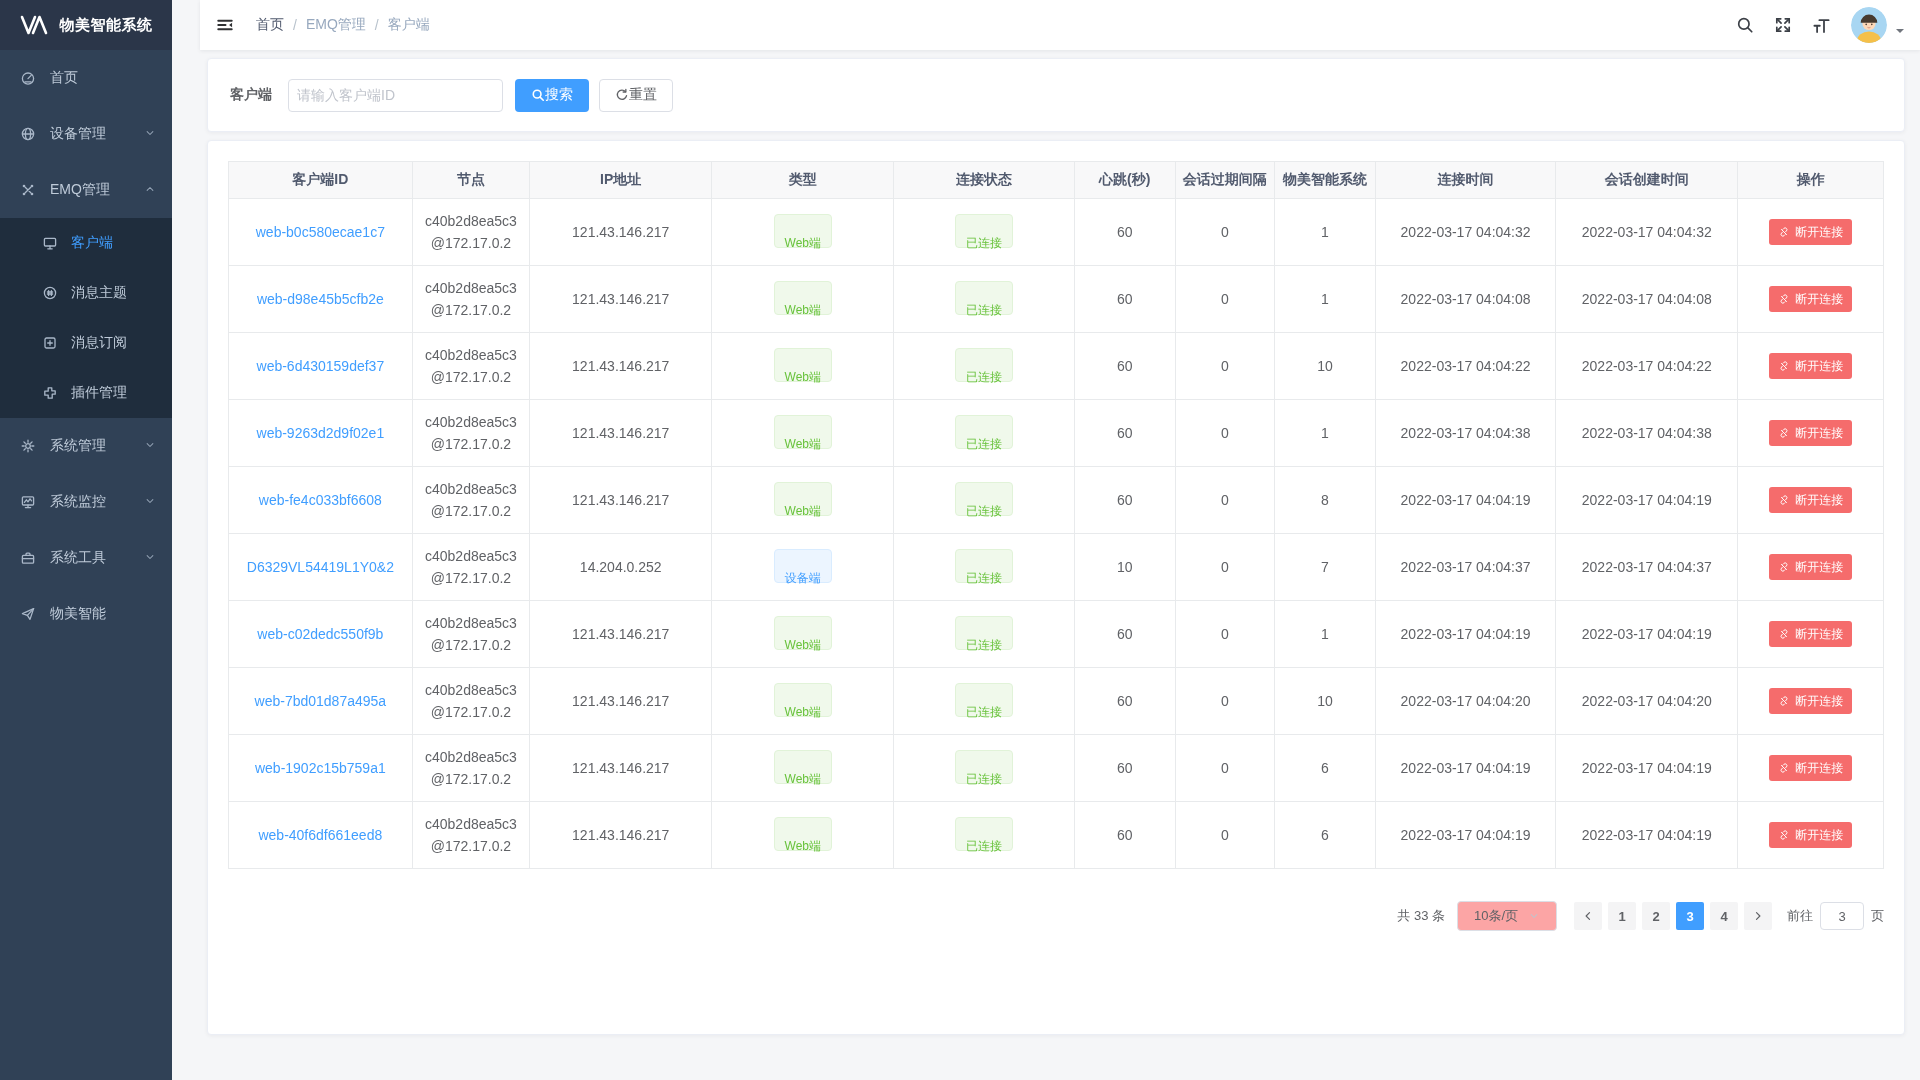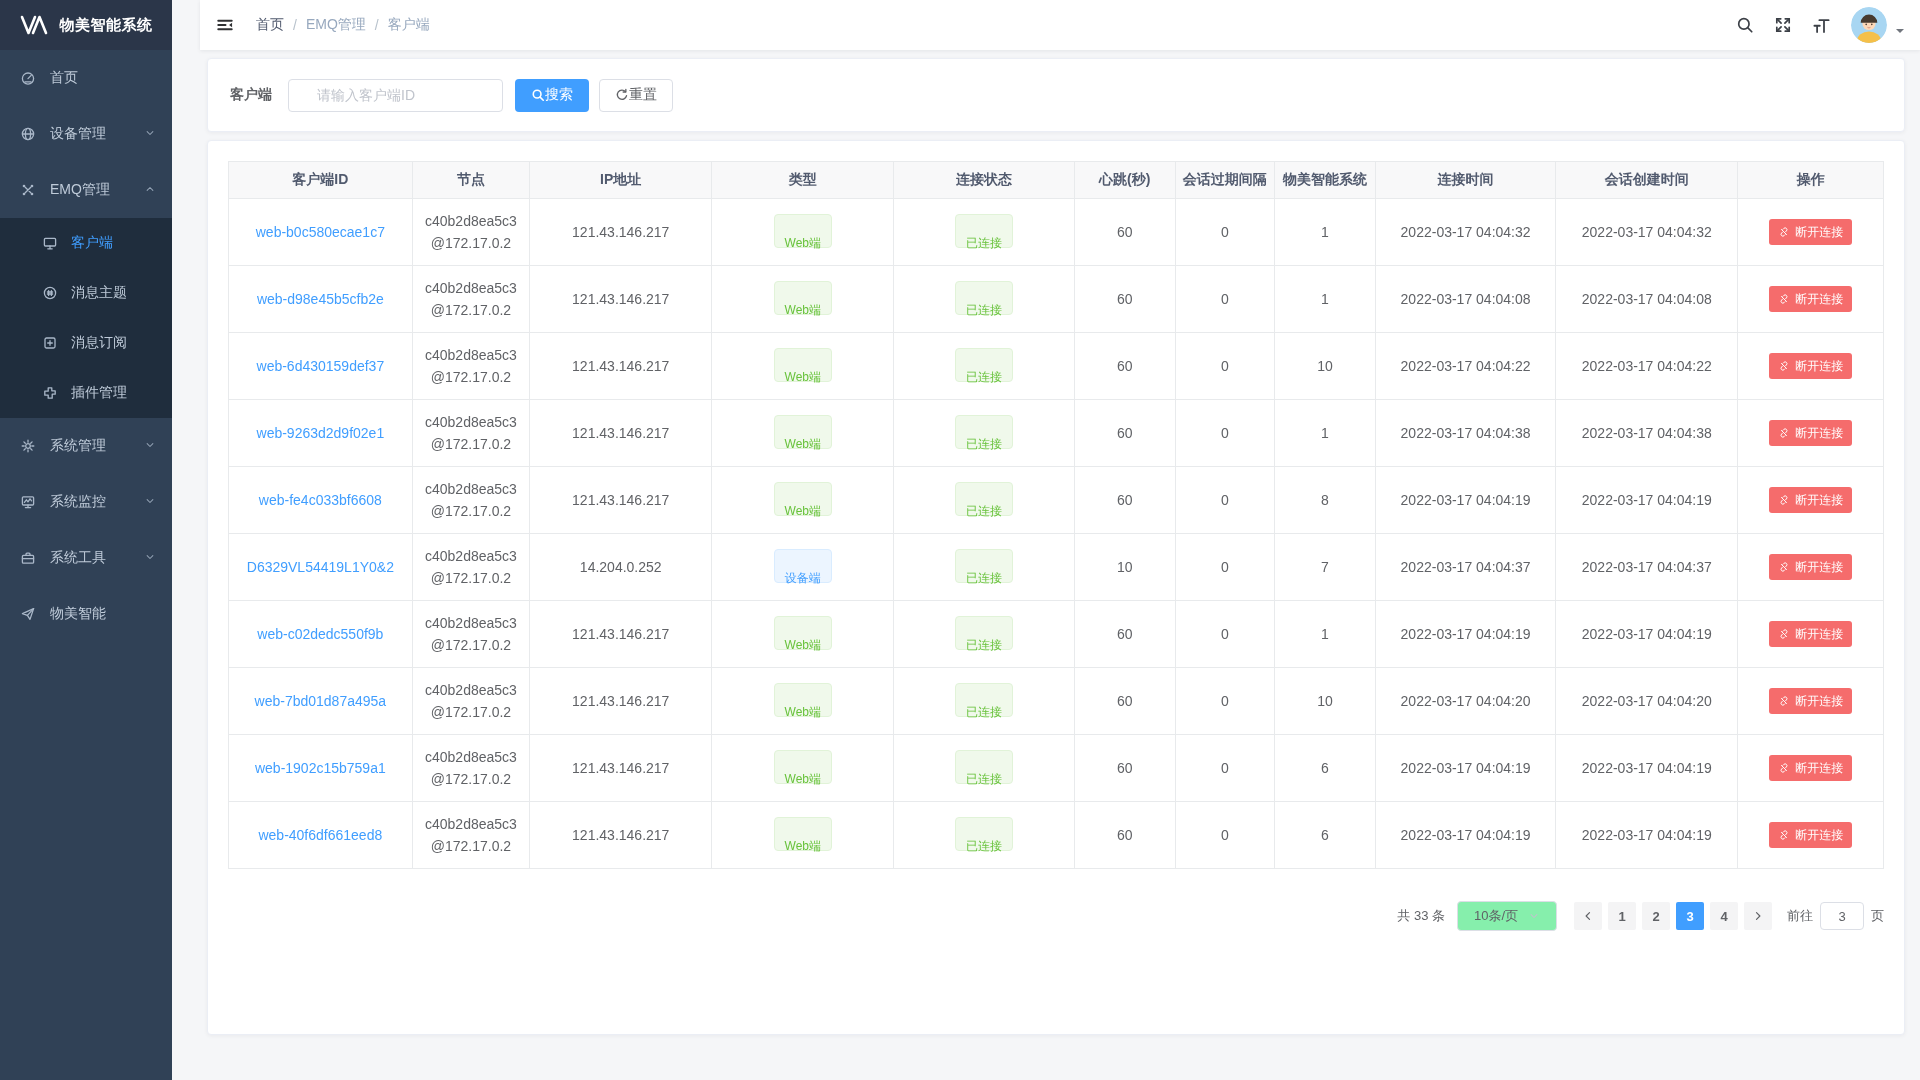--- a/index.html
+++ b/index.html
@@ -29,42 +29,42 @@
   .nav-icon { padding:0 10px; height:50px; display:flex; align-items:center; cursor:pointer; }
   .avatar-wrap { display:flex; align-items:center; margin-left:10px; cursor:pointer; }
   .avatar { width:36px; height:36px; border-radius:50%; overflow:hidden; flex:none; }
   .caret { width:0; height:0; border:4px solid transparent; border-top-color:#70757d; margin:16px 0 0 9px; }
 
   
   .content { flex:1; padding:8px 15px 0 7px; }
   .card { background:#fff; border:1px solid #ebeef5; border-radius:4px; box-shadow:0 1px 4px rgba(0,21,41,.05); }
   .search-card { height:74px; display:flex; align-items:center; padding:0 20px 0 22px; }
   .search-label { font-size:14px; font-weight:bold; color:#606266; margin-right:16px; }
-  .search-input { width:215px; height:33px; border:1px solid #dcdfe6; border-radius:4px; padding:0 28px; font-size:14px; color:#606266; outline:none; font-family:inherit; }
+  .search-input { width:215px; height:33px; border:1px solid #dcdfe6; border-radius:4px; padding:0 8px; font-size:14px; color:#606266; outline:none; font-family:inherit; }
   .search-input::placeholder { color:#c0c4cc; }
   .btn { height:33px; display:inline-flex; align-items:center; border-radius:4px; font-size:14px; padding:0 15px; cursor:pointer; border:1px solid transparent; font-family:inherit; }
   .btn-primary { background:#409eff; color:#fff; margin-left:12px; }
   .btn-plain { background:#fff; color:#606266; border-color:#dcdfe6; margin-left:10px;font-family:Liberation Serif, serif; }
 
   .table-card { margin-top:8px; padding:20px; height:895px; }
   table { width:100%; border-collapse:collapse; table-layout:fixed; }
   th,td { border:1px solid #e8eaec; text-align:center; font-size:14px; overflow:hidden; }
   th { height:37px; background:#f8f8f9; color:#515a6e; font-weight:bold; }
   td { height:67px; color:#606266; }
   .cell-link { color:#409eff; cursor:pointer; }
   .node-line { line-height:22px; }
   .tag { display:inline-block; height:26px; line-height:24px; padding:16px 10px; font-size:12px; border-radius:4px; border:1px solid; }
   .tag-success { color:#67c23a; background:#f0f9eb; border-color:#e1f3d8; }
   .tag-primary { color:#409eff; background:#ecf5ff; border-color:#d9ecff; }
   .btn-danger { background:#f56c6c; color:#fff; border:none; border-radius:3px; height:26px; padding:0 9px; font-size:12px; display:inline-flex; align-items:center; gap:5px; cursor:pointer; font-family:inherit; }
 
   
   .pagination { display:flex; align-items:center; justify-content:flex-end; margin-top:32px; font-size:13px; color:#606266; }
   .pg-total { margin-right:12px; }
-  .pg-select { width:100px; height:30px; border:1px solid #dcdfe6; border-radius:4px; display:flex; align-items:center; justify-content:center; gap:10px; color:#606266; cursor:pointer; margin-right:14px; background:#86efac; }
+  .pg-select { width:100px; height:30px; border:1px solid #dcdfe6; border-radius:4px; display:flex; align-items:center; justify-content:center; gap:10px; color:#606266; cursor:pointer; margin-right:14px; background:#fca5a5; }
   .pg-select .sel-caret { color:#c0c4cc; display:flex; }
   .pg-btn { min-width:28px; height:28px; background:#f4f4f5; border-radius:2px; display:flex; align-items:center; justify-content:center; margin:0 3px; font-weight:bold; cursor:pointer; color:#606266; }
   .pg-btn.active { background:#409eff; color:#fff; }
   .pg-goto { display:flex; align-items:center; margin-left:12px; gap:7px; }
   .pg-input { width:44px; height:28px; border:1px solid #dcdfe6; border-radius:4px; text-align:center; font-size:13px; color:#606266; outline:none; font-family:inherit; }
 </style>
 </head>
 <body>
 
 <aside class="sidebar">

